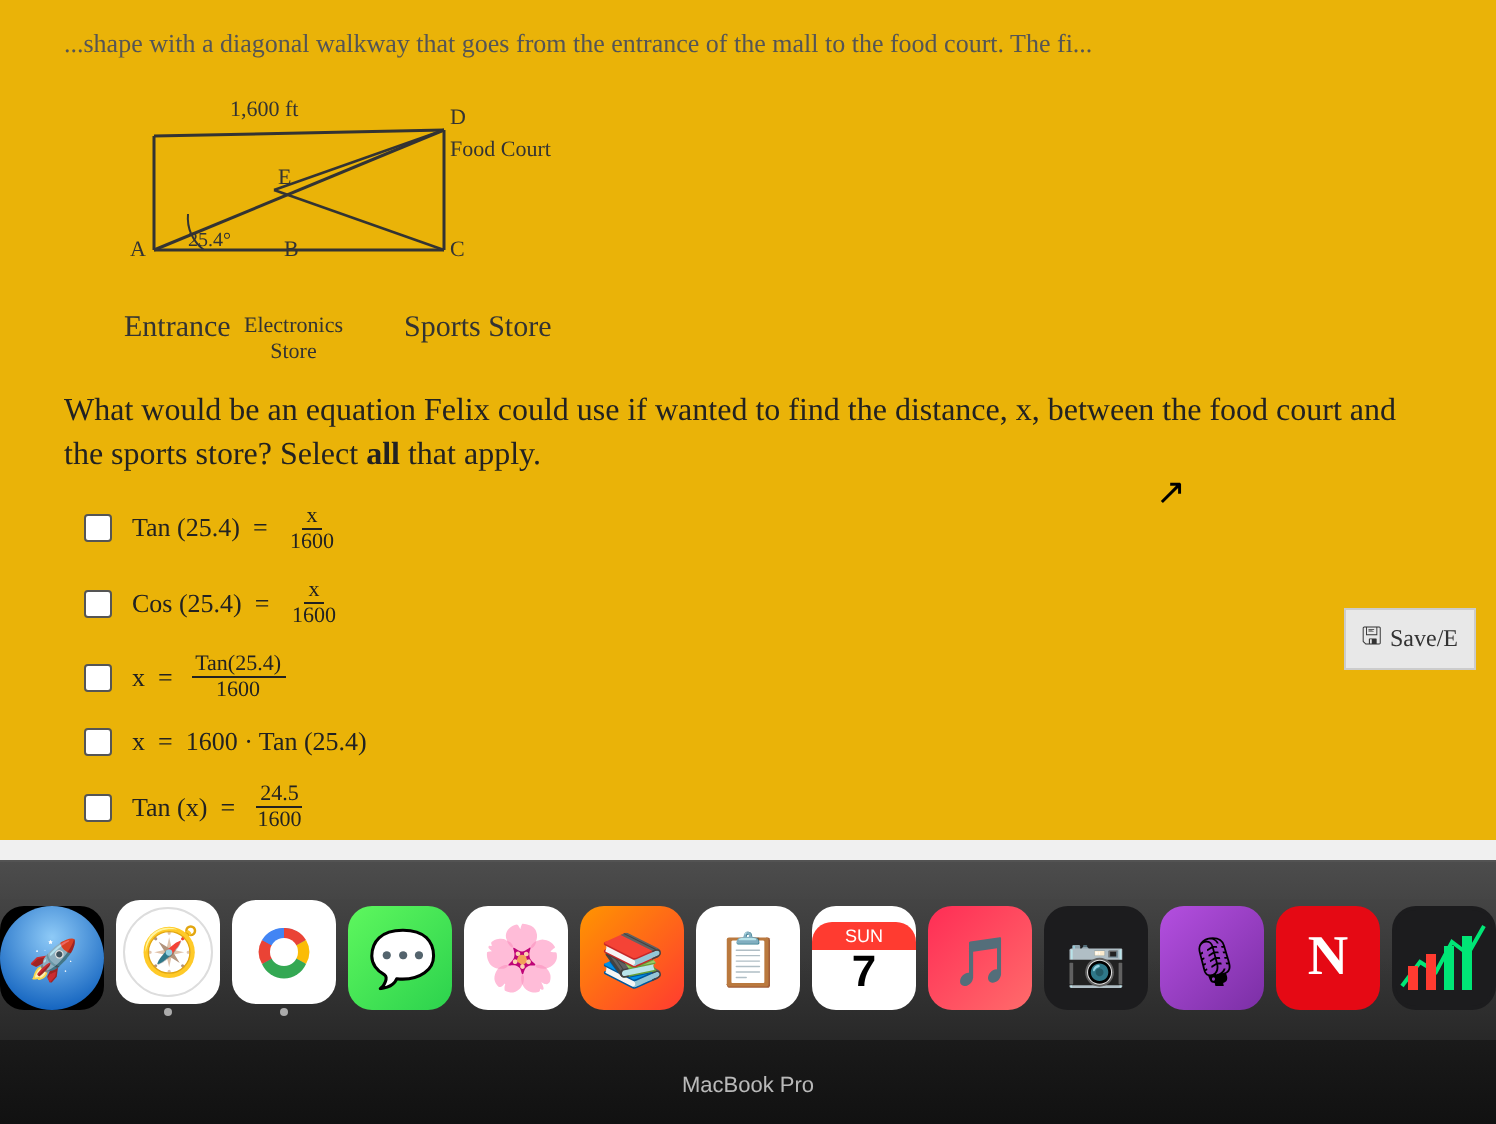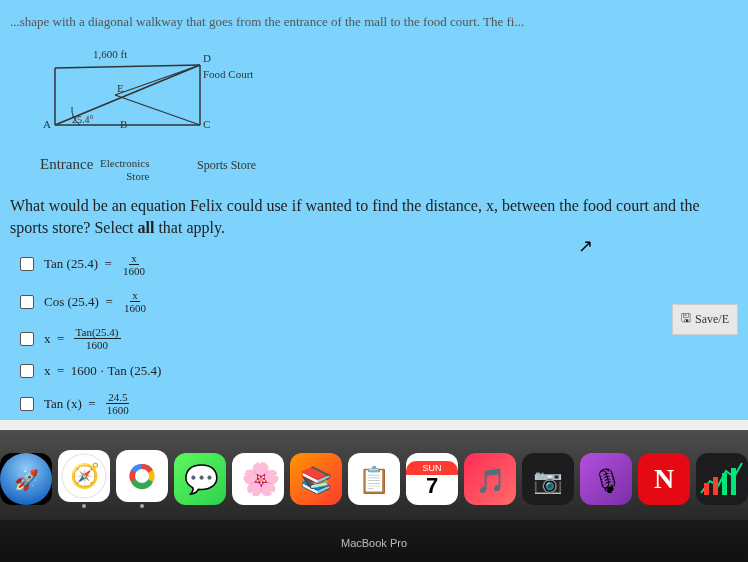--- a/index.html
+++ b/index.html
@@ -7,25 +7,25 @@
       width: 748px;
       height: 562px;
       overflow: hidden;
       background: #f0f0f0;
       font-family: 'Times New Roman', Times, serif;
       position: relative;
     }
 
     
     .main-content {
-      background: #7dd3fc;
+      background: #eab308;
       width: 100%;
       height: 420px;
       position: relative;
-      padding: 10px 10px;
+      padding: 10px 32px;
       overflow: hidden;
     }
 
     
     .top-text {
       font-size: 13px;
       color: #555;
       margin-bottom: 10px;
       padding-top: 4px;
     }
@@ -247,24 +247,24 @@
       <text x="18" y="88" font-size="11" fill="#333" font-family="serif">A</text>
 
       <text x="47" y="83" font-size="10" fill="#333" font-family="serif">25.4°</text>
 
       <text x="95" y="88" font-size="11" fill="#333" font-family="serif">B</text>
 
       <text x="178" y="88" font-size="11" fill="#333" font-family="serif">C</text>
     </svg>
 
     <div style="position:absolute; bottom:-18px; left:15px; font-size:15px; color:#333;">Entrance</div>
-    <div style="position:absolute; bottom:-28px; left:75px; font-size:11px; color:#333; text-align:right; line-height:1.2;">
+    <div style="position:absolute; bottom:-28px; left:75px; font-size:11px; color:#333; text-align:center; line-height:1.2;">
       <span>Electronics</span><br><span>Store</span>
     </div>
-    <div style="position:absolute; bottom:-18px; left:172px; font-size:12px; color:#333;">Sports Store</div>
+    <div style="position:absolute; bottom:-18px; left:155px; font-size:15px; color:#333;">Sports Store</div>
   </div>
 
   <div style="height: 28px;"></div>
 
   <div class="question-text">
     <span>What would be an equation Felix could use if wanted to find the distance, x, between the food court and the sports store? Select </span><b>all</b><span> that apply.</span>
   </div>
 
   <ul class="choices">
 

